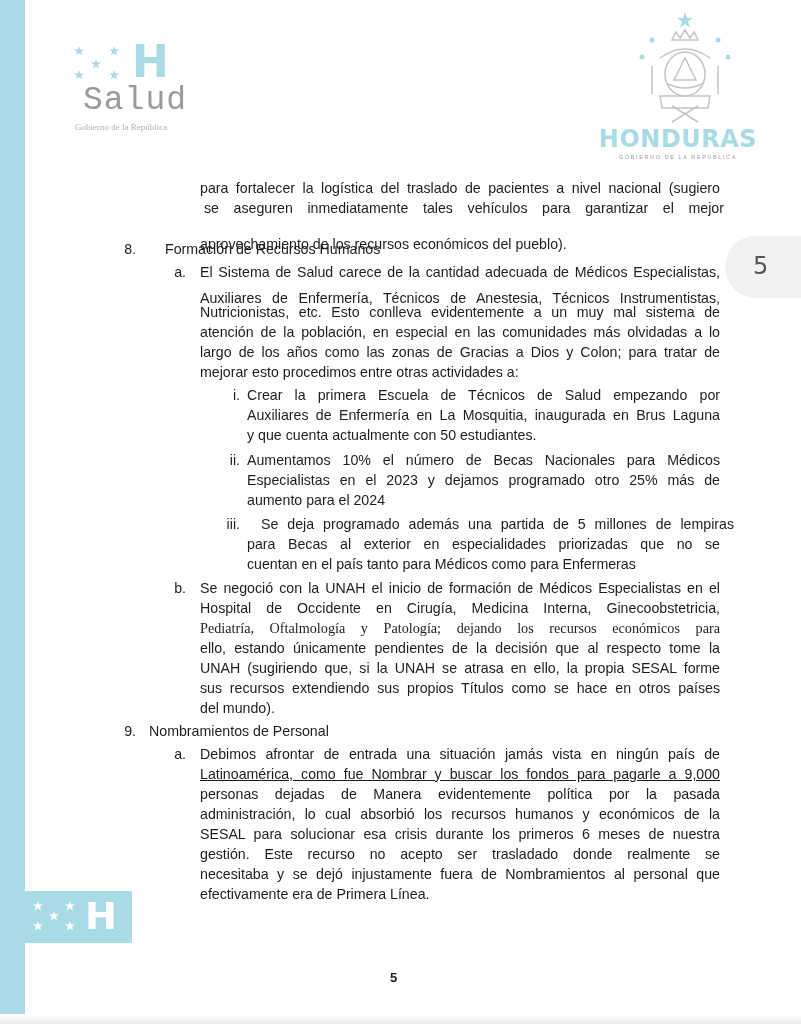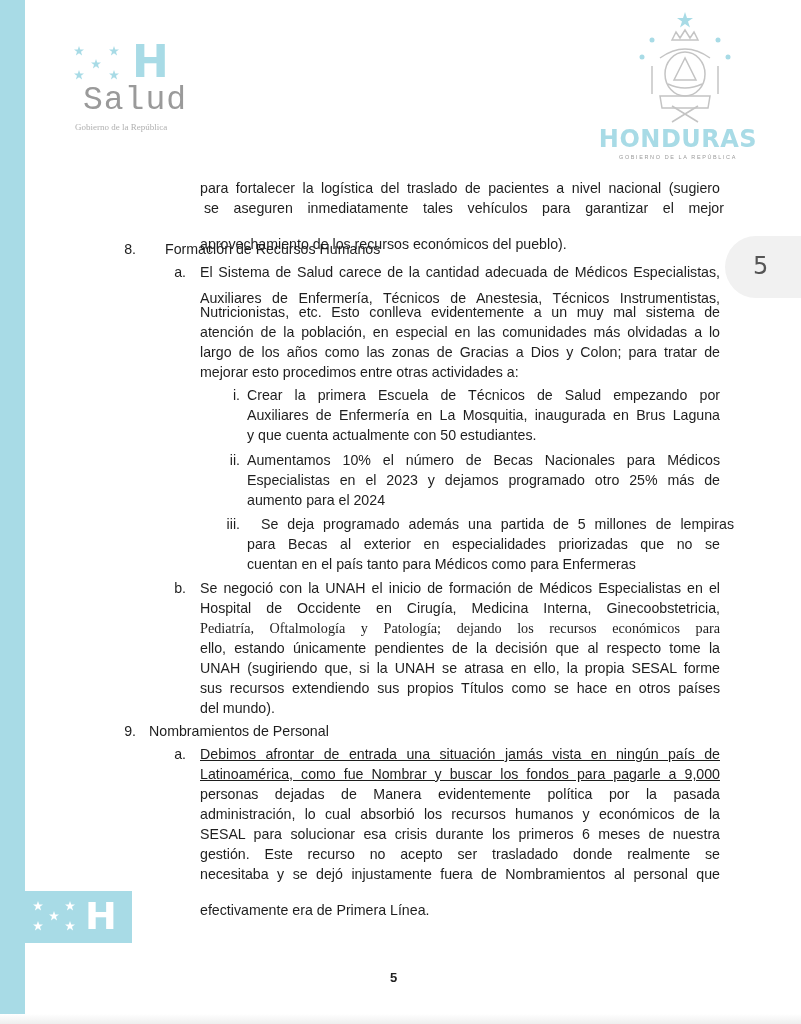--- a/index.html
+++ b/index.html
@@ -178,23 +178,23 @@
   <div class="line just" style="left:200px; top:618px; width:520px;font-family:Liberation Serif, serif;">Pediatría, Oftalmología y Patología; dejando los recursos económicos para</div>
   <div class="line just" style="left:200px; top:638px; width:520px;">ello, estando únicamente pendientes de la decisión que al respecto tome la</div>
   <div class="line just" style="left:200px; top:658px; width:520px;">UNAH (sugiriendo que, si la UNAH se atrasa en ello, la propia SESAL forme</div>
   <div class="line just" style="left:200px; top:678px; width:520px;">sus recursos extendiendo sus propios Títulos como se hace en otros países</div>
   <div class="line" style="left:200px; top:698px;">del mundo).</div>
 
   <div class="marker" style="left:112px; top:721px; width:24px;">9.</div>
   <div class="line" style="left:149px; top:721px;">Nombramientos de Personal</div>
 
   <div class="marker" style="left:166px; top:744px; width:20px;">a.</div>
-  <div class="line just" style="left:200px; top:744px; width:520px;text-decoration:underline;">Debimos afrontar de entrada una situación jamás vista en ningún país de</div>
+  <div class="line just" style="left:200px; top:744px; width:520px;">Debimos afrontar de entrada una situación jamás vista en ningún país de</div>
   <div class="line just" style="left:200px; top:764px; width:520px;text-decoration:underline;">Latinoamérica, como fue Nombrar y buscar los fondos para pagarle a 9,000</div>
   <div class="line just" style="left:200px; top:784px; width:520px;">personas dejadas de Manera evidentemente política por la pasada</div>
   <div class="line just" style="left:200px; top:804px; width:520px;">administración, lo cual absorbió los recursos humanos y económicos de la</div>
   <div class="line just" style="left:200px; top:824px; width:520px;">SESAL para solucionar esa crisis durante los primeros 6 meses de nuestra</div>
   <div class="line just" style="left:200px; top:844px; width:520px;">gestión. Este recurso no acepto ser trasladado donde realmente se</div>
   <div class="line just" style="left:200px; top:864px; width:520px;">necesitaba y se dejó injustamente fuera de Nombramientos al personal que</div>
-  <div class="line" style="left:200px; top:884px;margin-top:16px;">efectivamente era de Primera Línea.</div>
+  <div class="line" style="left:200px; top:884px;">efectivamente era de Primera Línea.</div>
 </div>
 
 <div class="page-num">5</div>
 
 </body></html>

